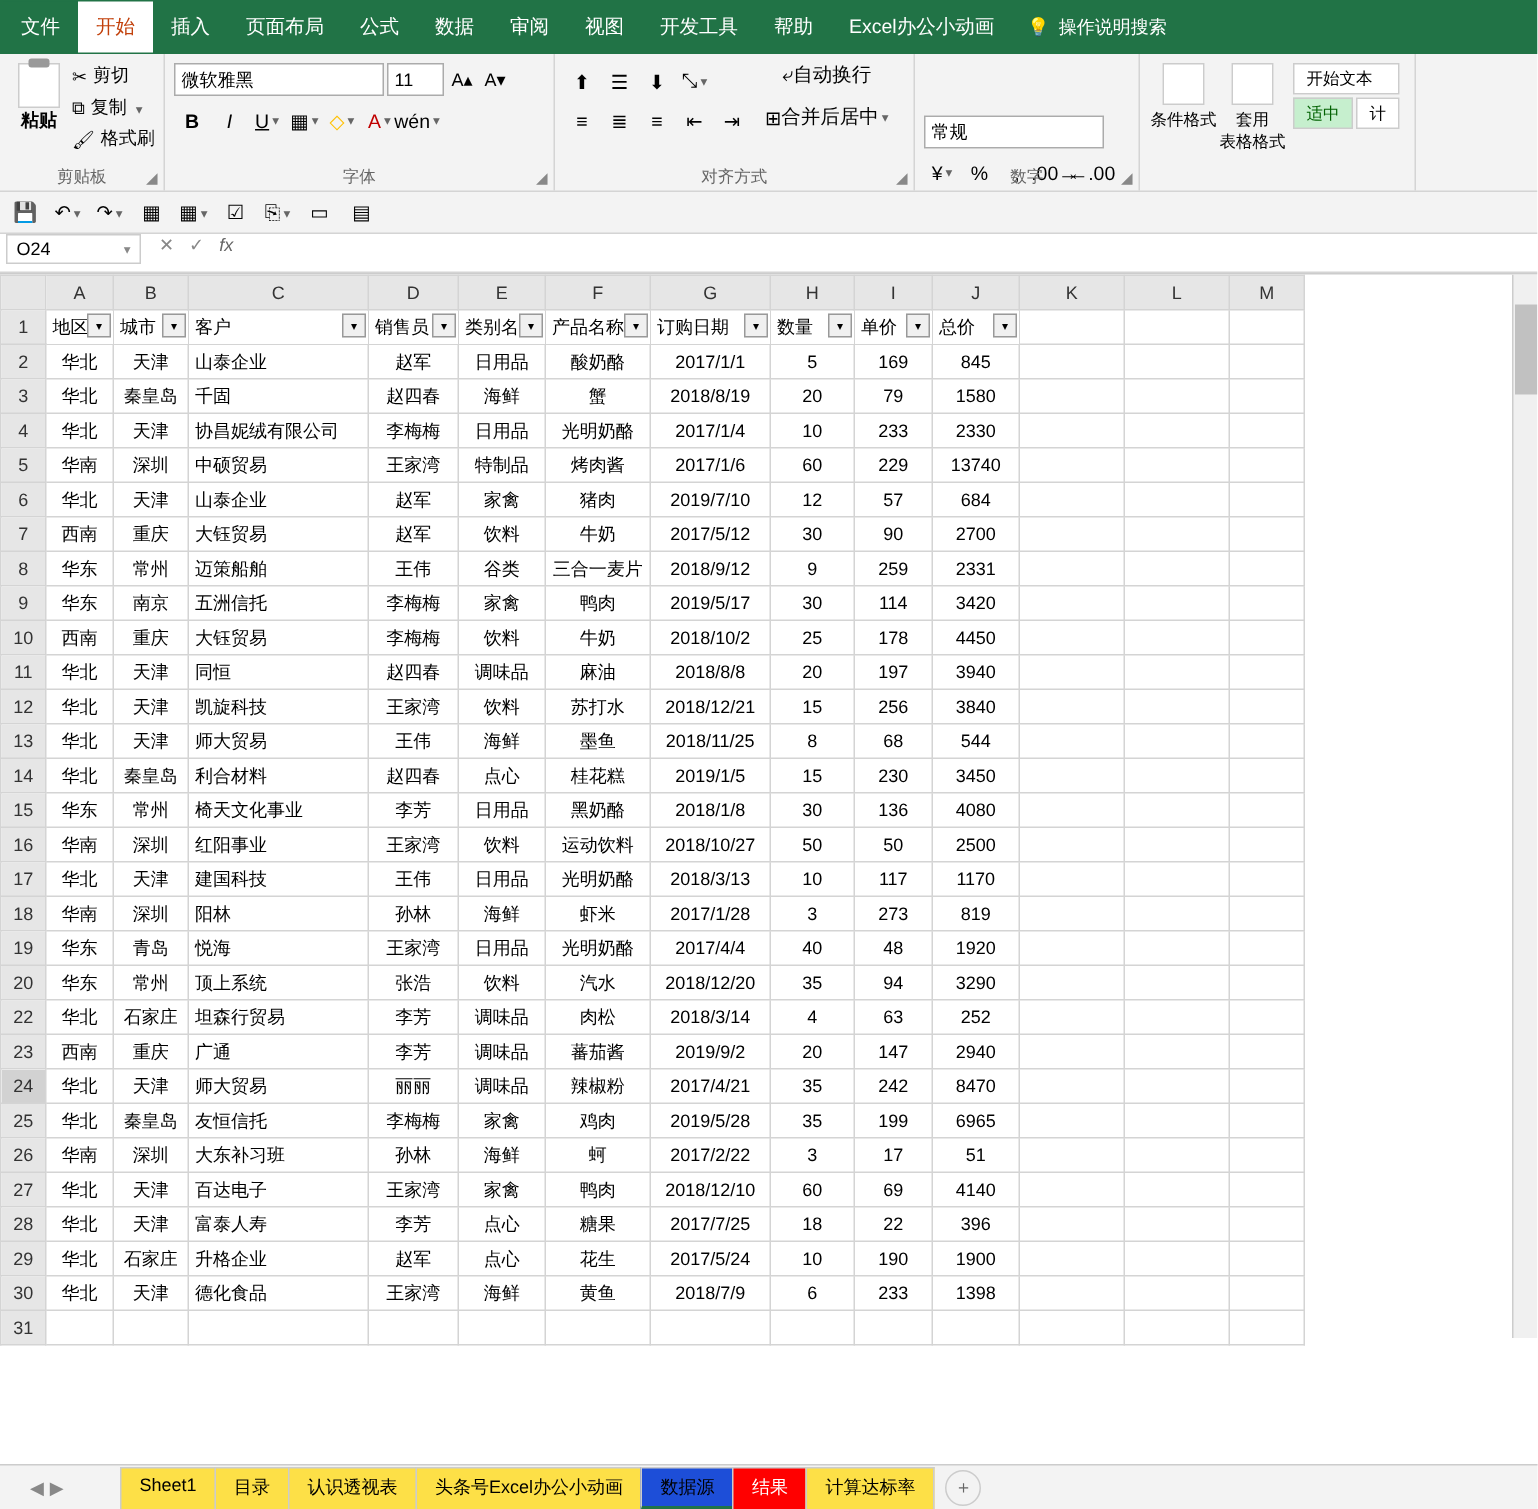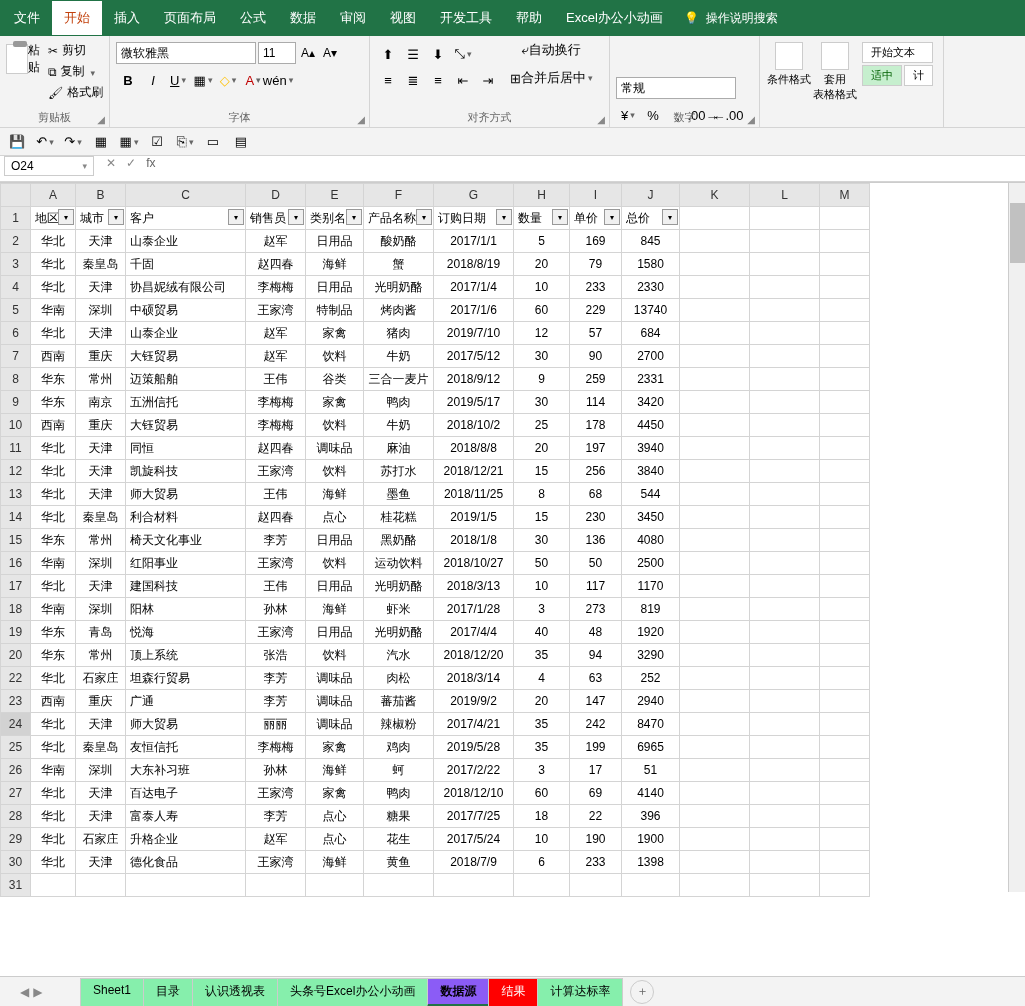--- a/index.html
+++ b/index.html
@@ -8,21 +8,21 @@
 .menu-item { color: #fff; padding: 8px 12px; font-size: 13px; cursor: pointer; }
 .menu-item.file { background: #217346; }
 .menu-item.active { background: #fff; color: #c2410c; }
 .search-box { display: flex; align-items: center; color: #fff; margin-left: 10px; }
 .search-box .bulb { margin-right: 6px; }
 .ribbon { background: #f3f3f3; border-bottom: 1px solid #d4d4d4; height: 92px; display: flex; }
 .ribbon-group { border-right: 1px solid #d4d4d4; padding: 2px 6px 0 6px; display: flex; flex-direction: column; position: relative; }
 .ribbon-group-label { position: absolute; bottom: 2px; left: 0; right: 0; text-align: center; font-size: 11px; color: #666; }
 .ribbon-group-dlg { position: absolute; bottom: 2px; right: 4px; font-size: 10px; color: #888; cursor: pointer; }
 .clipboard-grp { width: 110px; }
-.paste-btn { display: flex; flex-direction: row; align-items: center; width: 40px; padding-top: 4px; cursor: pointer; }
+.paste-btn { display: flex; flex-direction: column; align-items: center; width: 40px; padding-top: 4px; cursor: pointer; font-weight: bold; }
 .paste-icon { width: 28px; height: 30px; background: #fff; border: 1px solid #ccc; position: relative; }
 .paste-icon::before { content:''; position:absolute; top:-4px; left:6px; width:14px; height:6px; background:#999; border-radius:2px; }
 .clip-side { position: absolute; left: 48px; top: 4px; font-size: 12px; }
 .clip-side div { padding: 2px 0; cursor: pointer; display:flex; align-items:center; gap:4px; }
 .font-grp { width: 260px; }
 .font-row1 { display: flex; align-items: center; gap: 2px; margin: 4px 0; }
 .font-name { width: 140px; height: 22px; border: 1px solid #ababab; background:#fff; padding: 0 4px; font-size:12px; }
 .font-size { width: 38px; height: 22px; border: 1px solid #ababab; background:#fff; padding:0 4px; text-align:left; font-size:12px; }
 .font-btn { width: 20px; height: 22px; border: none; background: transparent; cursor: pointer; font-size: 12px; }
 .font-row2 { display: flex; align-items: center; gap: 1px; }
@@ -36,34 +36,34 @@
 .style-big { display:flex; flex-direction:column; align-items:center; width:46px; padding-top:4px; cursor:pointer; font-size:11px; text-align:center; }
 .style-ico { width:28px; height:28px; border:1px solid #ccc; background:#fff; margin-bottom:2px; }
 .cellstyles { padding:4px; }
 .cs-hdr { background:#fff; border:1px solid #ccc; padding:2px 8px; font-size:11px; margin-bottom:2px; }
 .cs-ok { background:#c6efce; color:#006100; }
 .qat { background:#f3f3f3; height:28px; display:flex; align-items:center; gap:6px; padding:0 6px; border-bottom:1px solid #d4d4d4; }
 .qat .tb { width:22px; height:22px; }
 .name-bar { height:26px; display:flex; align-items:flex-start; border-bottom:1px solid #d4d4d4; background:#fff; }
 .name-box { width:90px; height:20px; border:1px solid #ccc; margin:0 4px; padding:0 6px; font-size:12px; display:flex; align-items:center; justify-content:space-between; }
 .fx-area { display:flex; align-items:center; gap:10px; margin-left:8px; color:#888; }
-.fx-area .fx { color:#666; }
+.fx-area .fx { font-style:italic; color:#666; }
 .grid-wrap { position:relative; height: 740px; overflow:hidden; border-top:1px solid #ccc; }
 table.grid { border-collapse:collapse; table-layout:fixed; }
 .grid th, .grid td { border:1px solid #d4d4d4; height:23px; font-size:12px; padding:0 4px; white-space:nowrap; overflow:hidden; }
 .corner { width:30px; background:#e6e6e6; border-right:1px solid #999; border-bottom:1px solid #999; }
 .colhdr { background:#e6e6e6; text-align:center; color:#333; font-weight:normal; }
 .rowhdr { background:#e6e6e6; text-align:center; width:30px; color:#333; font-weight:normal; }
 .rowhdr.active { background:#d2d2d2; }
 .data-hdr { background:#fff; position:relative; text-align:left; }
 .filter-btn { position:absolute; right:1px; top:2px; width:16px; height:16px; border:1px solid #999; background:#f0f0f0; font-size:8px; display:flex; align-items:center; justify-content:center; cursor:pointer; }
 .tabs-bar { position:absolute; bottom:0; left:0; right:0; height:30px; background:#f3f3f3; border-top:1px solid #ccc; display:flex; align-items:center; padding-left:20px; }
 .tabs-bar .nav { width:60px; display:flex; gap:4px; color:#888; }
-.sheet-tab { padding:4px 12px; border:1px solid #ccc; border-bottom:none; background:#86efac; margin-right:-1px; font-size:12px; cursor:pointer; position:relative; top:1px; }
-.sheet-tab.active-green { background:#8b5cf6; border-bottom:3px solid #217346; font-weight:bold; }
+.sheet-tab { padding:4px 12px; border:1px solid #ccc; border-bottom:none; background:#fde047; margin-right:-1px; font-size:12px; cursor:pointer; position:relative; top:1px; }
+.sheet-tab.active-green { background:#1d4ed8; border-bottom:3px solid #217346; font-weight:normal; }
 .sheet-tab.red { background:#ff0000; color:#ffffff; }
 .new-tab { width:24px; height:24px; border:1px solid #ccc; border-radius:50%; display:flex; align-items:center; justify-content:center; margin-left:8px; cursor:pointer; color:#666; }
 .scroll-v { position:absolute; right:0; top:0; bottom:30px; width:17px; background:#f0f0f0; border-left:1px solid #ccc; }
 .scroll-v .thumb { position:absolute; top:20px; width:15px; left:1px; height:60px; background:#c1c1c1; }
 .c-center { text-align:center; }
 .dd::after { content:'▾'; font-size:9px; margin-left:2px; color:#666; }
 </style>
 </head>
 <body>
 

